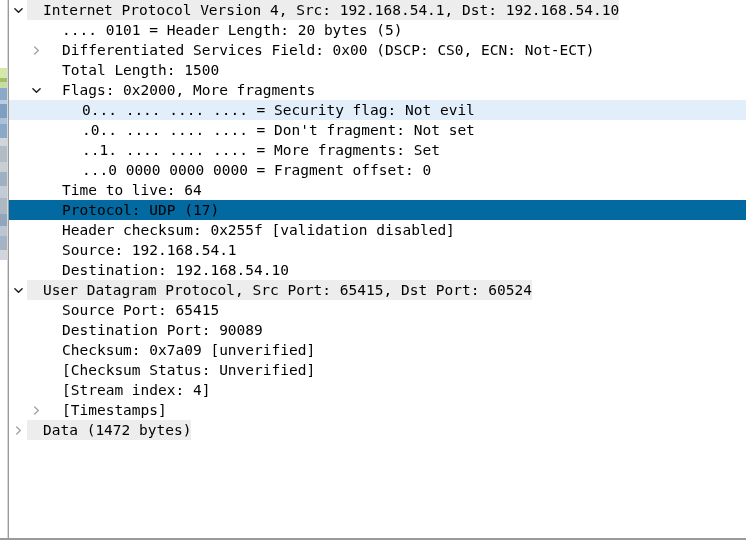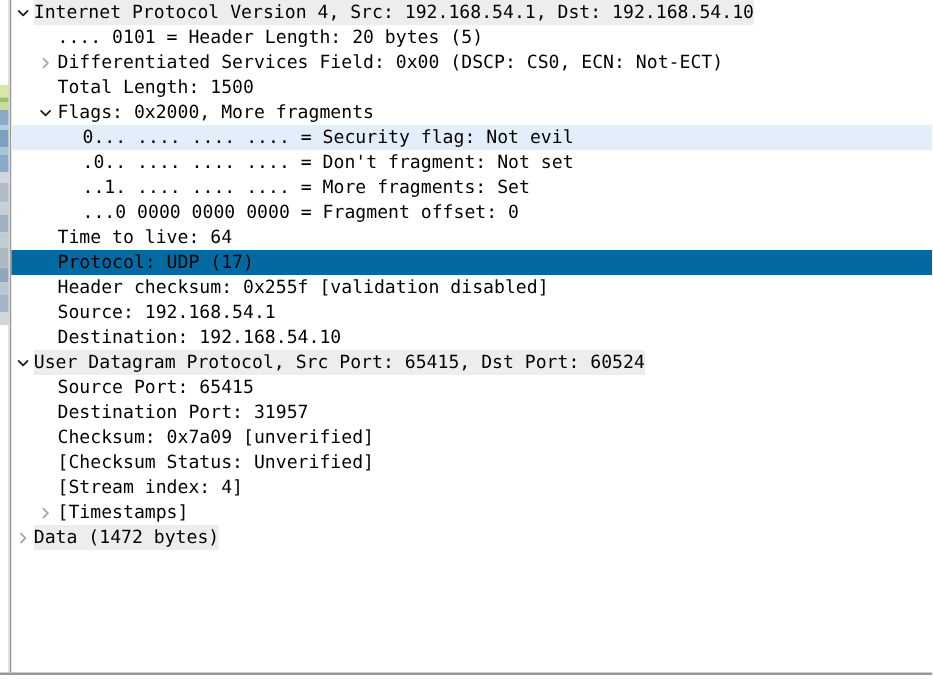--- a/index.html
+++ b/index.html
@@ -84,20 +84,21 @@
   .twisty.dark { color: #1f1f1f; }
   .twisty.gray { color: #a6a6a6; }
   .twisty svg { display: block; margin: 6px auto 0; }
 
   .label {
     position: absolute;
     top: 0;
     height: 20px;
     line-height: 20px;
     white-space: pre;
+    padding-left: 16px;
   }
   
   .label.proto-hl { background: #ededed; }
 
   
   .lvl0 .twisty { left: 2px; }
   .lvl0 .label  { left: 18px; }
   .lvl1 .twisty { left: 20px; }
   .lvl1 .label  { left: 37px; }
   .lvl2 .label  { left: 57px; }
@@ -149,21 +150,21 @@
       <div class="row lvl2"><span class="label">...0 0000 0000 0000 = Fragment offset: 0</span></div>
       <div class="row lvl1"><span class="label">Time to live: 64</span></div>
       <div class="row lvl1 sel-gray"><span class="label">Protocol: UDP (17)</span></div>
       <div class="row lvl1"><span class="label">Header checksum: 0x255f [validation disabled]</span></div>
       <div class="row lvl1"><span class="label">Source: 192.168.54.1</span></div>
       <div class="row lvl1"><span class="label">Destination: 192.168.54.10</span></div>
       <div class="row lvl0"><span class="twisty dark"><svg width="9" height="9" viewBox="0 0 10 10">
             <polyline points="1,3 5,7 9,3" fill="none" stroke="currentColor" stroke-width="1.6" stroke-linecap="round" stroke-linejoin="round"></polyline>
           </svg></span><span class="label proto-hl">User Datagram Protocol, Src Port: 65415, Dst Port: 60524</span></div>
       <div class="row lvl1"><span class="label">Source Port: 65415</span></div>
-      <div class="row lvl1"><span class="label">Destination Port: 31957</span></div>
+      <div class="row lvl1"><span class="label">Destination Port: 90089</span></div>
       <div class="row lvl1"><span class="label">Checksum: 0x7a09 [unverified]</span></div>
       <div class="row lvl1"><span class="label">[Checksum Status: Unverified]</span></div>
       <div class="row lvl1"><span class="label">[Stream index: 4]</span></div>
       <div class="row lvl1"><span class="twisty gray"><svg width="9" height="9" viewBox="0 0 10 10">
             <polyline points="3,1 7,5 3,9" fill="none" stroke="currentColor" stroke-width="1.6" stroke-linecap="round" stroke-linejoin="round"></polyline>
           </svg></span><span class="label">[Timestamps]</span></div>
       <div class="row lvl0"><span class="twisty gray"><svg width="9" height="9" viewBox="0 0 10 10">
             <polyline points="3,1 7,5 3,9" fill="none" stroke="currentColor" stroke-width="1.6" stroke-linecap="round" stroke-linejoin="round"></polyline>
           </svg></span><span class="label proto-hl">Data (1472 bytes)</span></div>
     </div>

